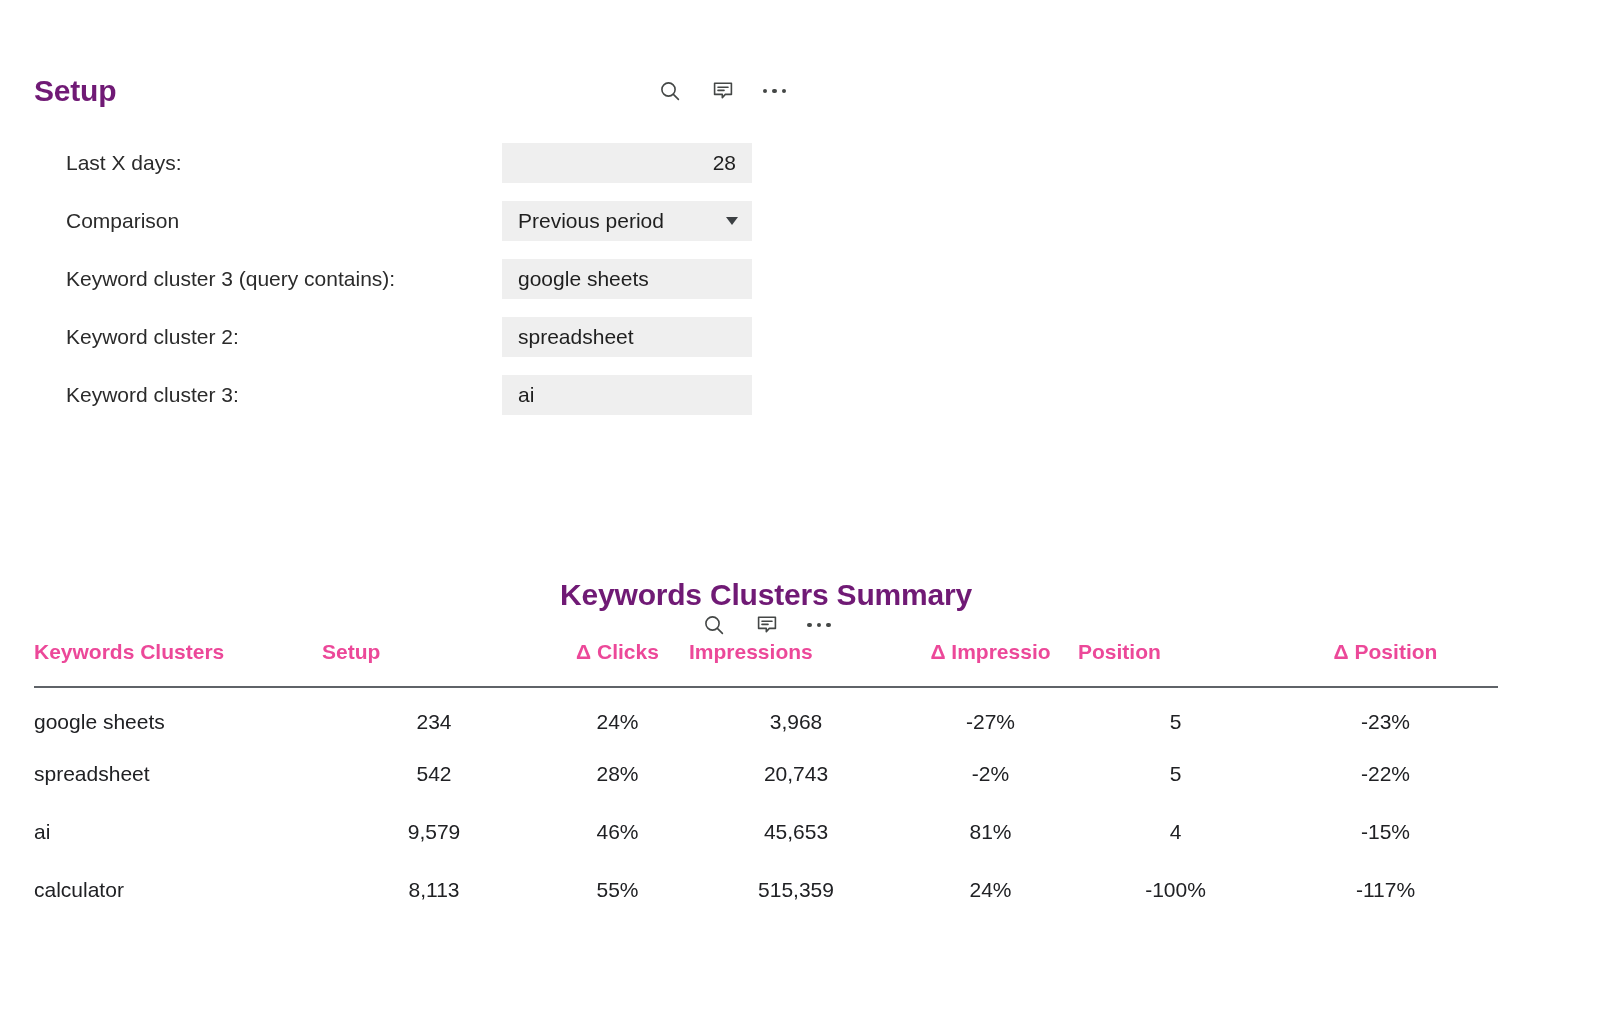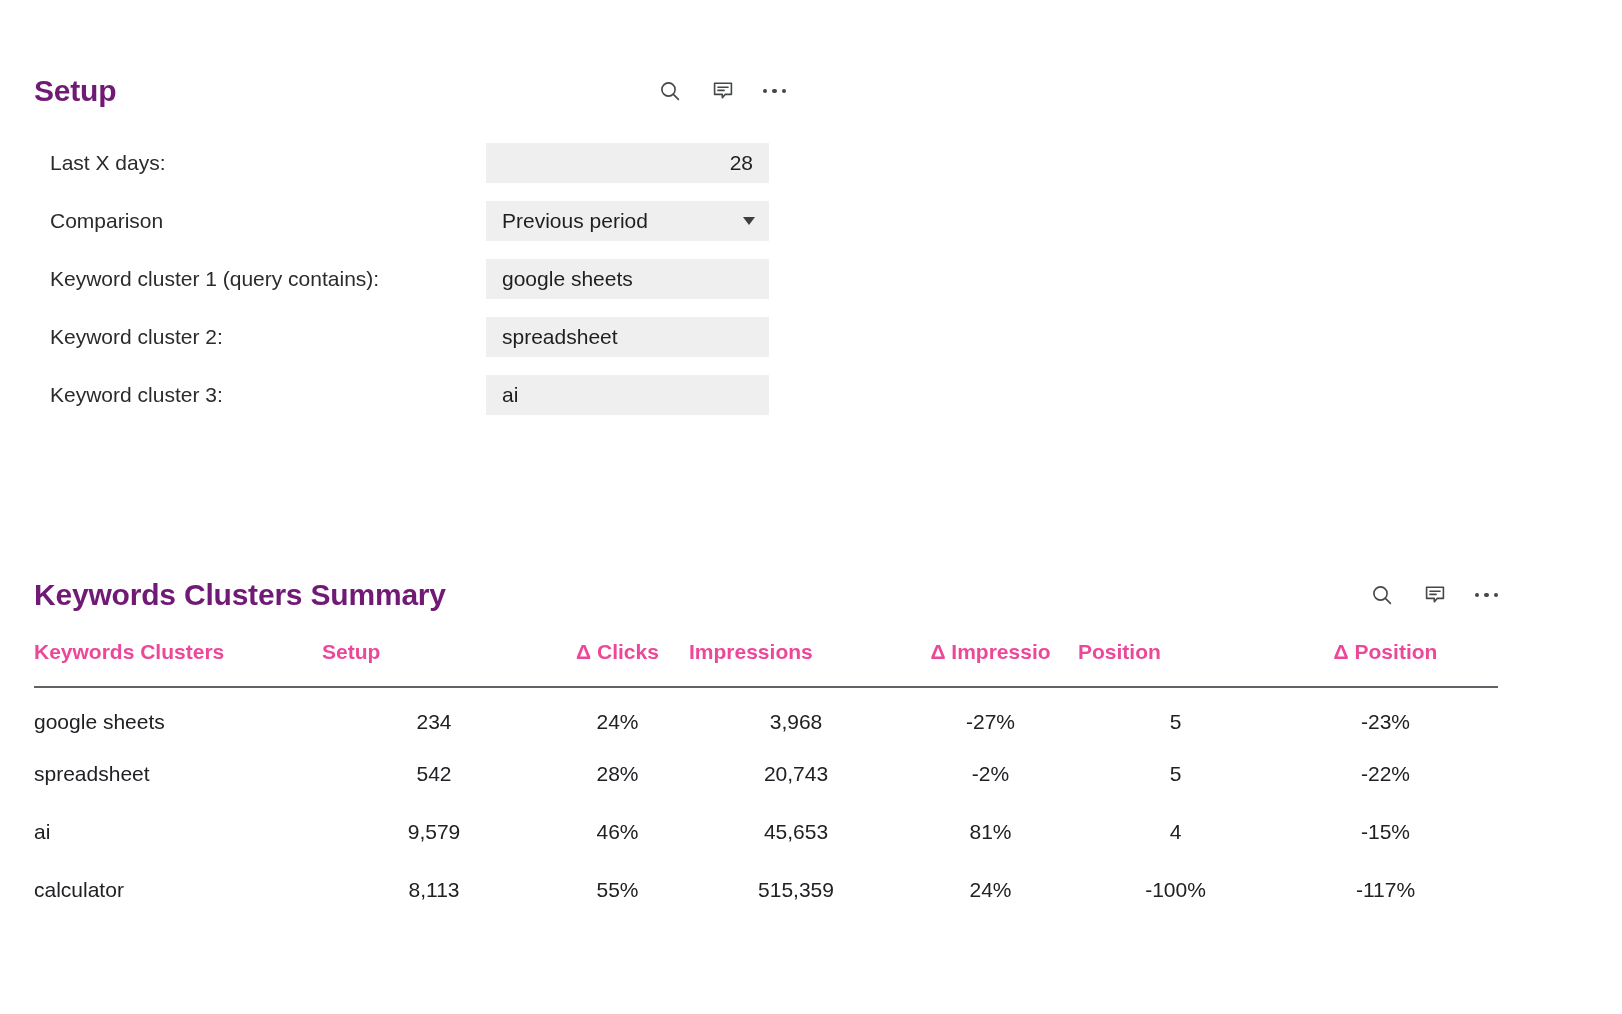--- a/index.html
+++ b/index.html
@@ -67,41 +67,41 @@
 
   
   #setup-header {
     left: 34px;
     top: 74px;
     width: 752px;
   }
 
   .form {
     position: absolute;
-    left: 34px;
+    left: 50px;
     top: 134px;
     width: 752px;
   }
   .form-row {
     display: flex;
     align-items: center;
     height: 58px;
     position: relative;
   }
   .form-label {
     width: 452px;
     flex: 0 0 452px;
     font-size: 21px;
     color: #2b2b2b;
     white-space: nowrap;
     padding-left: 16px;
   }
   .field {
     position: relative;
-    width: 283px;
+    width: 250px;
     height: 40px;
     background: #efefef;
     display: flex;
     align-items: center;
     padding: 0 16px;
     font-size: 21px;
     color: #1f1f1f;
     cursor: text;
   }
   .field.num { justify-content: flex-end; }
@@ -125,20 +125,21 @@
     border-radius: 2px;
     margin-left: -9px;
   }
   .field-wrap-focus .field { width: 291px; }
 
   
   #summary-header {
     left: 34px;
     top: 578px;
     width: 1464px;
+    flex-direction: column;
   }
 
   .table {
     position: absolute;
     left: 34px;
     top: 640px;
     width: 1464px;
     border-collapse: collapse;
     table-layout: fixed;
   }
@@ -213,21 +214,21 @@
 
     <div class="form-row">
       <div class="form-label">Comparison</div>
       <div class="field select">
         <span>Previous period</span>
         <span class="caret"></span>
       </div>
     </div>
 
     <div class="form-row">
-      <div class="form-label">Keyword cluster 1 (query contains):</div>
+      <div class="form-label">Keyword cluster 3 (query contains):</div>
       <div class="field">google sheets</div>
     </div>
 
     <div class="form-row">
       <div class="form-label">Keyword cluster 2:</div>
       <div class="field">spreadsheet</div>
     </div>
 
     <div class="form-row">
       <div class="form-label">Keyword cluster 3:</div>

